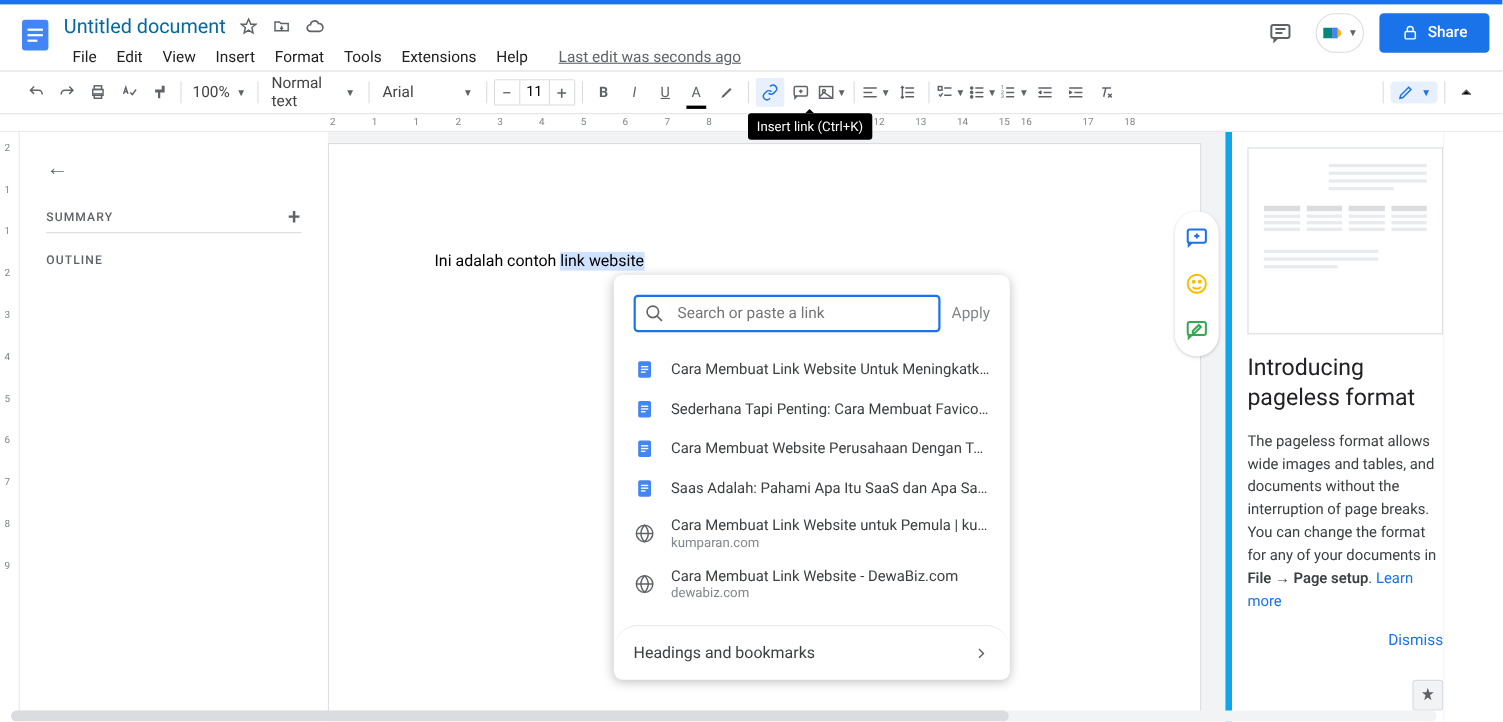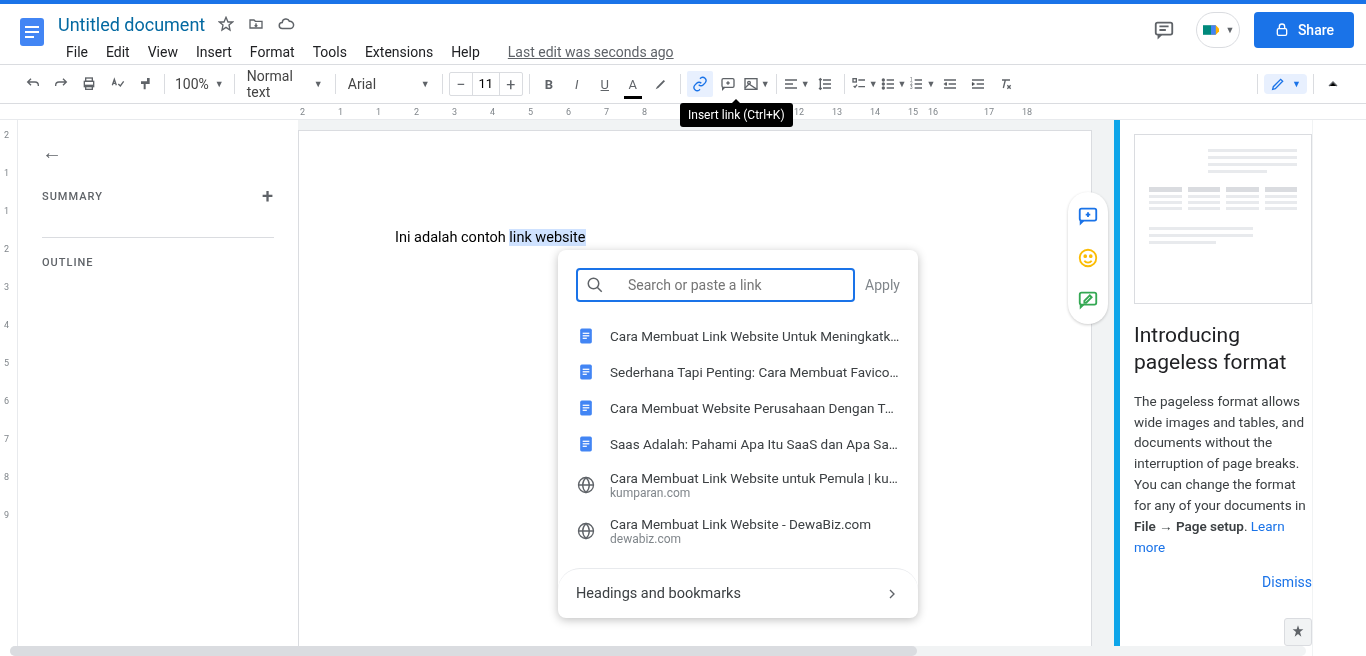--- a/index.html
+++ b/index.html
@@ -44,38 +44,38 @@
 .ruler { height:16px; background:#fff; border-bottom:1px solid #e8eaed; position:relative; overflow:hidden; }
 .ruler-inner { position:absolute; left:300px; right:0; top:0; bottom:0; display:flex; align-items:center; }
 .ruler-num { font-size:9px; color:#80868b; position:absolute; }
 
 .workspace { display:flex; height:536px; }
 .vruler { width:18px; background:#fff; border-right:1px solid #e8eaed; position:relative; }
 .vruler .vnum { position:absolute; font-size:9px; color:#80868b; left:4px; }
 
 .outline-panel { width:280px; padding:20px 24px; position:relative; }
 .back-arrow { color:#5f6368; margin-bottom:20px; cursor:pointer; font-size:20px; }
-.summary-hdr { display:flex; justify-content:space-between; align-items:center; margin-bottom:29px; }
+.summary-hdr { display:flex; justify-content:space-between; align-items:center; margin-bottom:2px; }
 .summary-hdr span { font-size:11px; font-weight:500; color:#5f6368; letter-spacing:1px; }
 .summary-hdr .plus { font-size:20px; color:#5f6368; cursor:pointer; }
 .outline-divider { height:1px; background:#dadce0; margin-bottom:18px; }
 .outline-hdr { font-size:11px; font-weight:500; color:#5f6368; letter-spacing:1px; margin-bottom:14px; }
 .outline-empty { font-size:13px; color:#80868b; font-style:italic; line-height:1.5; }
 
 .canvas { flex:1; background:#f1f3f4; position:relative; overflow:hidden; }
 .page { position:absolute; left:0px; top:10px; width:794px; min-height:520px; background:#fff; border:1px solid #dadce0; padding:96px; }
 .doc-text { font-family:Arial; font-size:14.5px; color:#000; }
 .sel { background:#cfe2ff; }
 
 .side-actions { position:absolute; right:6px; top:72px; display:flex; flex-direction:column; gap:14px; background:#fff; border-radius:24px; padding:10px 6px; box-shadow:0 1px 3px rgba(0,0,0,.2); }
 .side-actions .sa { width:28px; height:28px; display:flex; align-items:center; justify-content:center; cursor:pointer; }
 
 .link-popup { position:absolute; left:260px; top:130px; width:360px; background:#fff; border-radius:8px; box-shadow:0 2px 10px rgba(0,0,0,.25); padding:18px 18px 0; z-index:50; }
 .link-search { display:flex; align-items:center; gap:10px; }
-.link-input-wrap { flex:1; display:flex; align-items:center; border:2px solid #1a73e8; border-radius:4px; padding:6px 8px; gap:24px; }
+.link-input-wrap { flex:1; display:flex; align-items:center; border:2px solid #1a73e8; border-radius:4px; padding:6px 8px; gap:12px; }
 .link-input-wrap svg { color:#5f6368; flex-shrink:0; }
 .link-input { border:none; outline:none; font-size:14px; flex:1; }
 .apply { color:#80868b; font-size:14px; cursor:pointer; }
 .suggestions { margin-top:16px; }
 .sug { display:flex; align-items:center; gap:14px; padding:8px 0; cursor:pointer; }
 .sug-ico { width:20px; height:20px; flex-shrink:0; display:flex; align-items:center; justify-content:center; }
 .sug-txt { flex:1; overflow:hidden; }
 .sug-title { font-size:13.5px; color:#3c4043; white-space:nowrap; overflow:hidden; text-overflow:ellipsis; }
 .sug-sub { font-size:12px; color:#80868b; }
 .hb-row { border-top:1px solid #e8eaed; margin:14px -18px 0; padding:16px 18px; display:flex; justify-content:space-between; align-items:center; cursor:pointer;border-radius:22px; }

